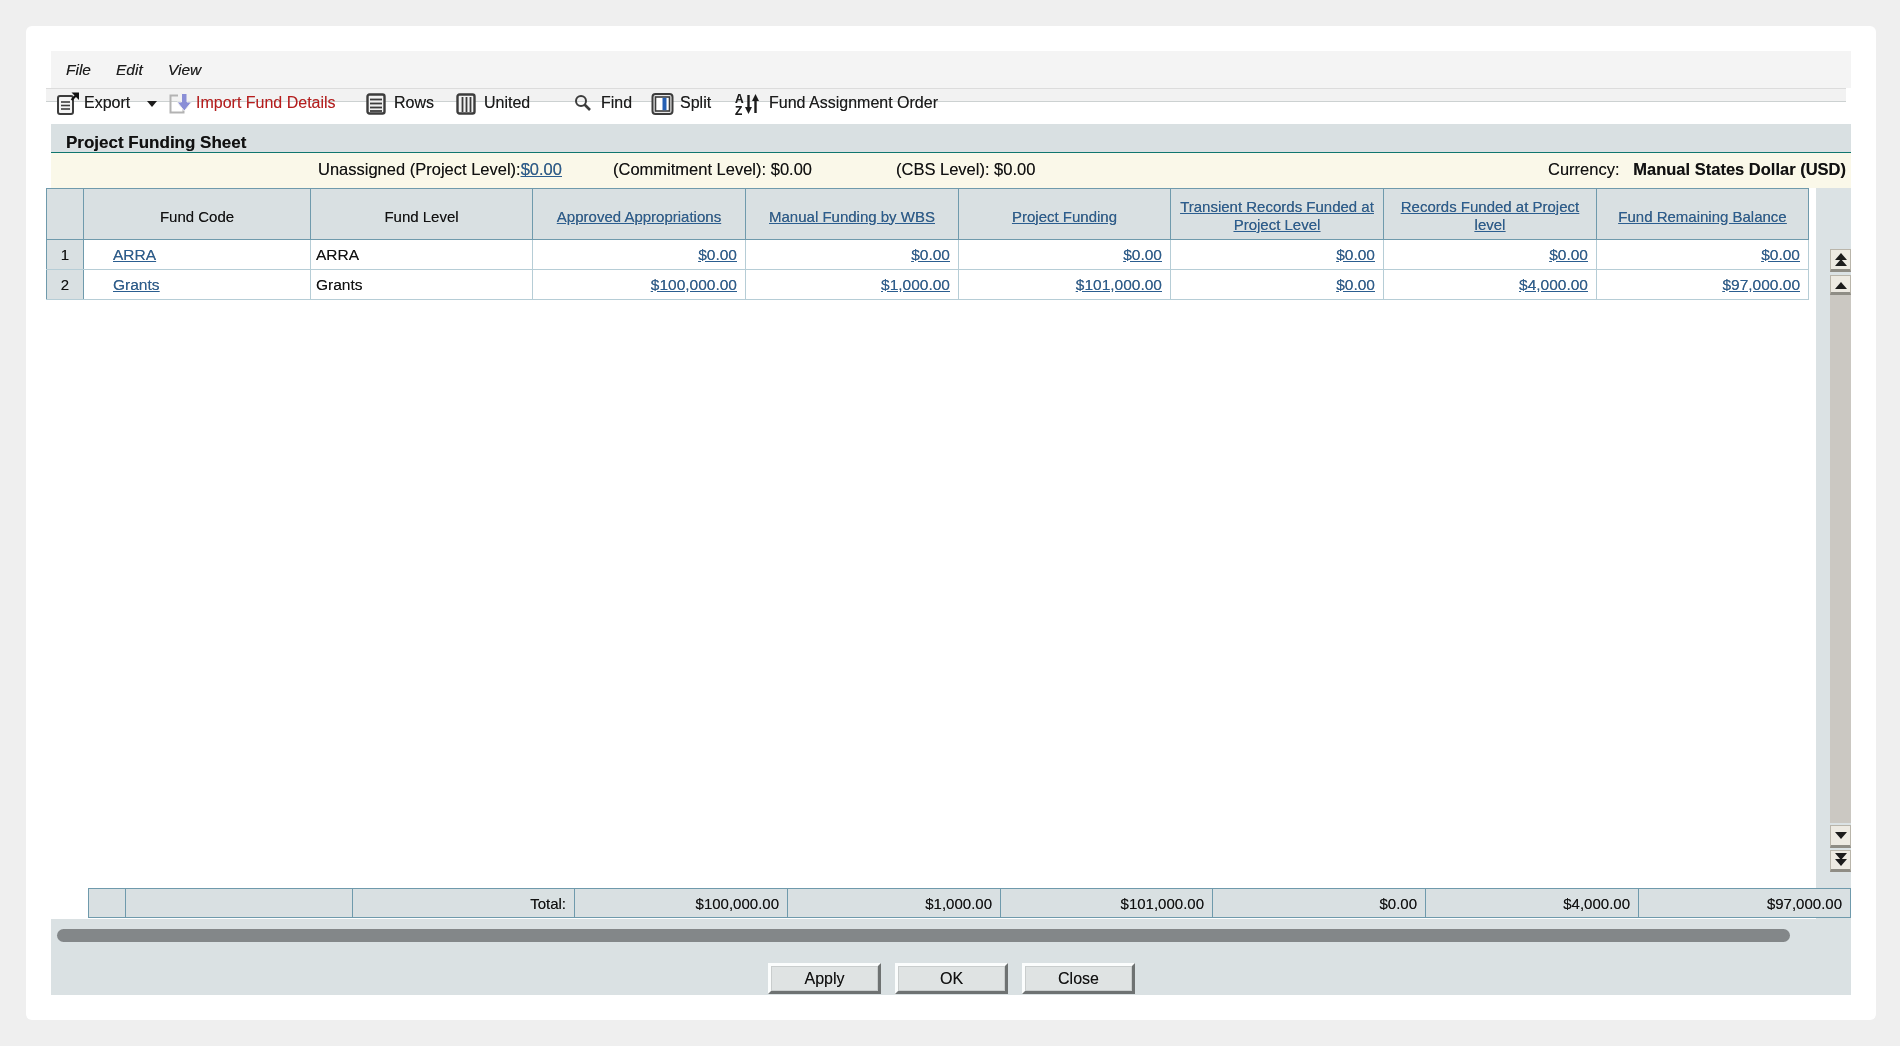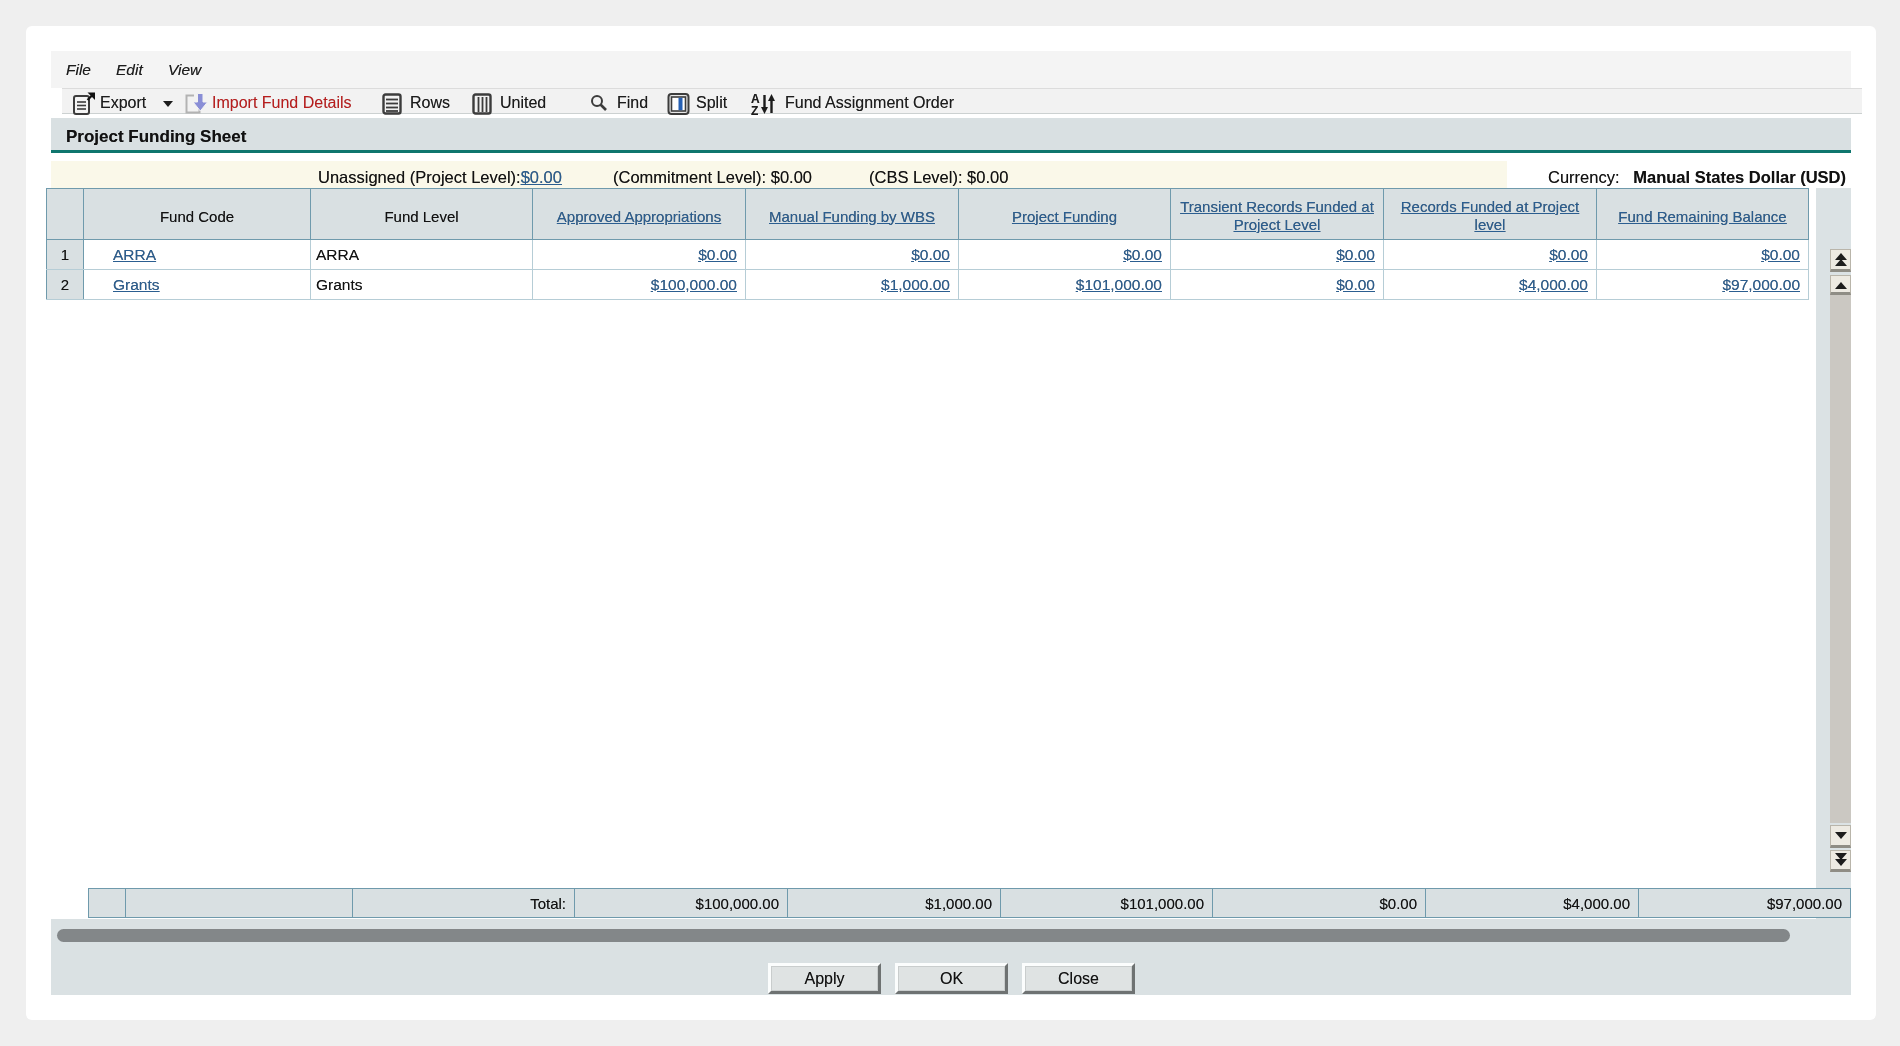--- a/index.html
+++ b/index.html
@@ -4,28 +4,28 @@
 <style>
   * { margin:0; padding:0; box-sizing:border-box; }
   html,body { width:1900px; height:1046px; background:#efefef; font-family:"Liberation Sans", sans-serif; position:relative; overflow:hidden; -webkit-font-smoothing:antialiased; }
   body { text-shadow:0 0 0.6px rgba(20,20,20,0.55); }
   .abs { position:absolute; }
   .panel { left:26px; top:26px; width:1850px; height:994px; background:#ffffff; border-radius:6px; }
   
   .menubar { left:51px; top:51px; width:1800px; height:37px; background:#f4f4f4; }
   .menubar span { position:absolute; top:10px; font-size:15.5px; color:#1c1c1c;font-style:italic; }
   
-  .toolbar { left:62px; top:88px; width:1800px; height:26px; background:#f2f2f2; border-top:1px solid #dcdcdc; border-bottom:1px solid #ccd1d1; }
+  .toolbar { left:46px; top:88px; width:1800px; height:14px; background:#f2f2f2; border-top:1px solid #dcdcdc; border-bottom:1px solid #ccd1d1; }
   .tbtext { position:absolute; top:5px; font-size:16px; color:#1c1c1c; }
   .tbgray { color:#b91c1c; text-shadow:0 0 0.6px rgba(155,155,155,0.6); }
   
-  .titlebar { left:51px; top:118px; width:1800px; height:35px; background:#d9e0e2; border-bottom:3px solid #0f766e; }
+  .titlebar { left:51px; top:124px; width:1800px; height:35px; background:#d9e0e2; border-bottom:7px solid #0f766e; }
   .titlebar b { position:absolute; left:15px; top:9px; font-size:17px; color:#111; }
   
-  .ystrip { left:51px; top:153px; width:1456px; height:35px; background:#faf8e9; font-size:16.5px; color:#111;margin-top:8px; }
+  .ystrip { left:51px; top:153px; width:1800px; height:35px; background:#faf8e9; font-size:16.5px; color:#111; }
   .ystrip .t { position:absolute; top:7px; white-space:nowrap; }
   a.lnk { color:#2b5e90; text-decoration:underline; }
   
   .rightfill { left:1816px; top:188px; width:35px; height:731px; background:#dbe2e4; }
   .botfill { left:51px; top:919px; width:1800px; height:76px; background:#dae1e3; }
   
   .grid { left:46px; top:188px; width:1762px; }
   table.g { border-collapse:collapse; table-layout:fixed; width:1762px; }
   table.g td { overflow:hidden; white-space:nowrap; }
   .hdr td { background:#d9e0e2; border:1px solid #6f9aac; border-left:none; height:51px; text-align:center; vertical-align:middle; font-size:15px; color:#111; padding-top:4px; }
@@ -115,21 +115,21 @@
   <span class="tbtext" style="left:723px;">Fund Assignment Order</span>
 </div>
 
 <div class="abs titlebar">
     <b>Project Funding Sheet</b>
   </div>
 
 <div class="abs ystrip">
   <span class="t" style="left:267px;">Unassigned (Project Level):<a class="lnk">$0.00</a></span>
   <span class="t" style="left:562px;">(Commitment Level): $0.00</span>
-  <span class="t" style="left:818px;text-align:center;">(CBS Level): $0.00</span>
+  <span class="t" style="left:845px;text-align:center;">(CBS Level): $0.00</span>
   <span class="t" style="left:1497px;">Currency:&nbsp;&nbsp;&nbsp;<b>Manual States Dollar (USD)</b></span>
 </div>
 
 <div class="abs rightfill"></div>
 <div class="abs botfill"></div>
 <div class="abs hthumb"></div>
 
 <div class="abs grid">
 <table class="g">
   <colgroup>

